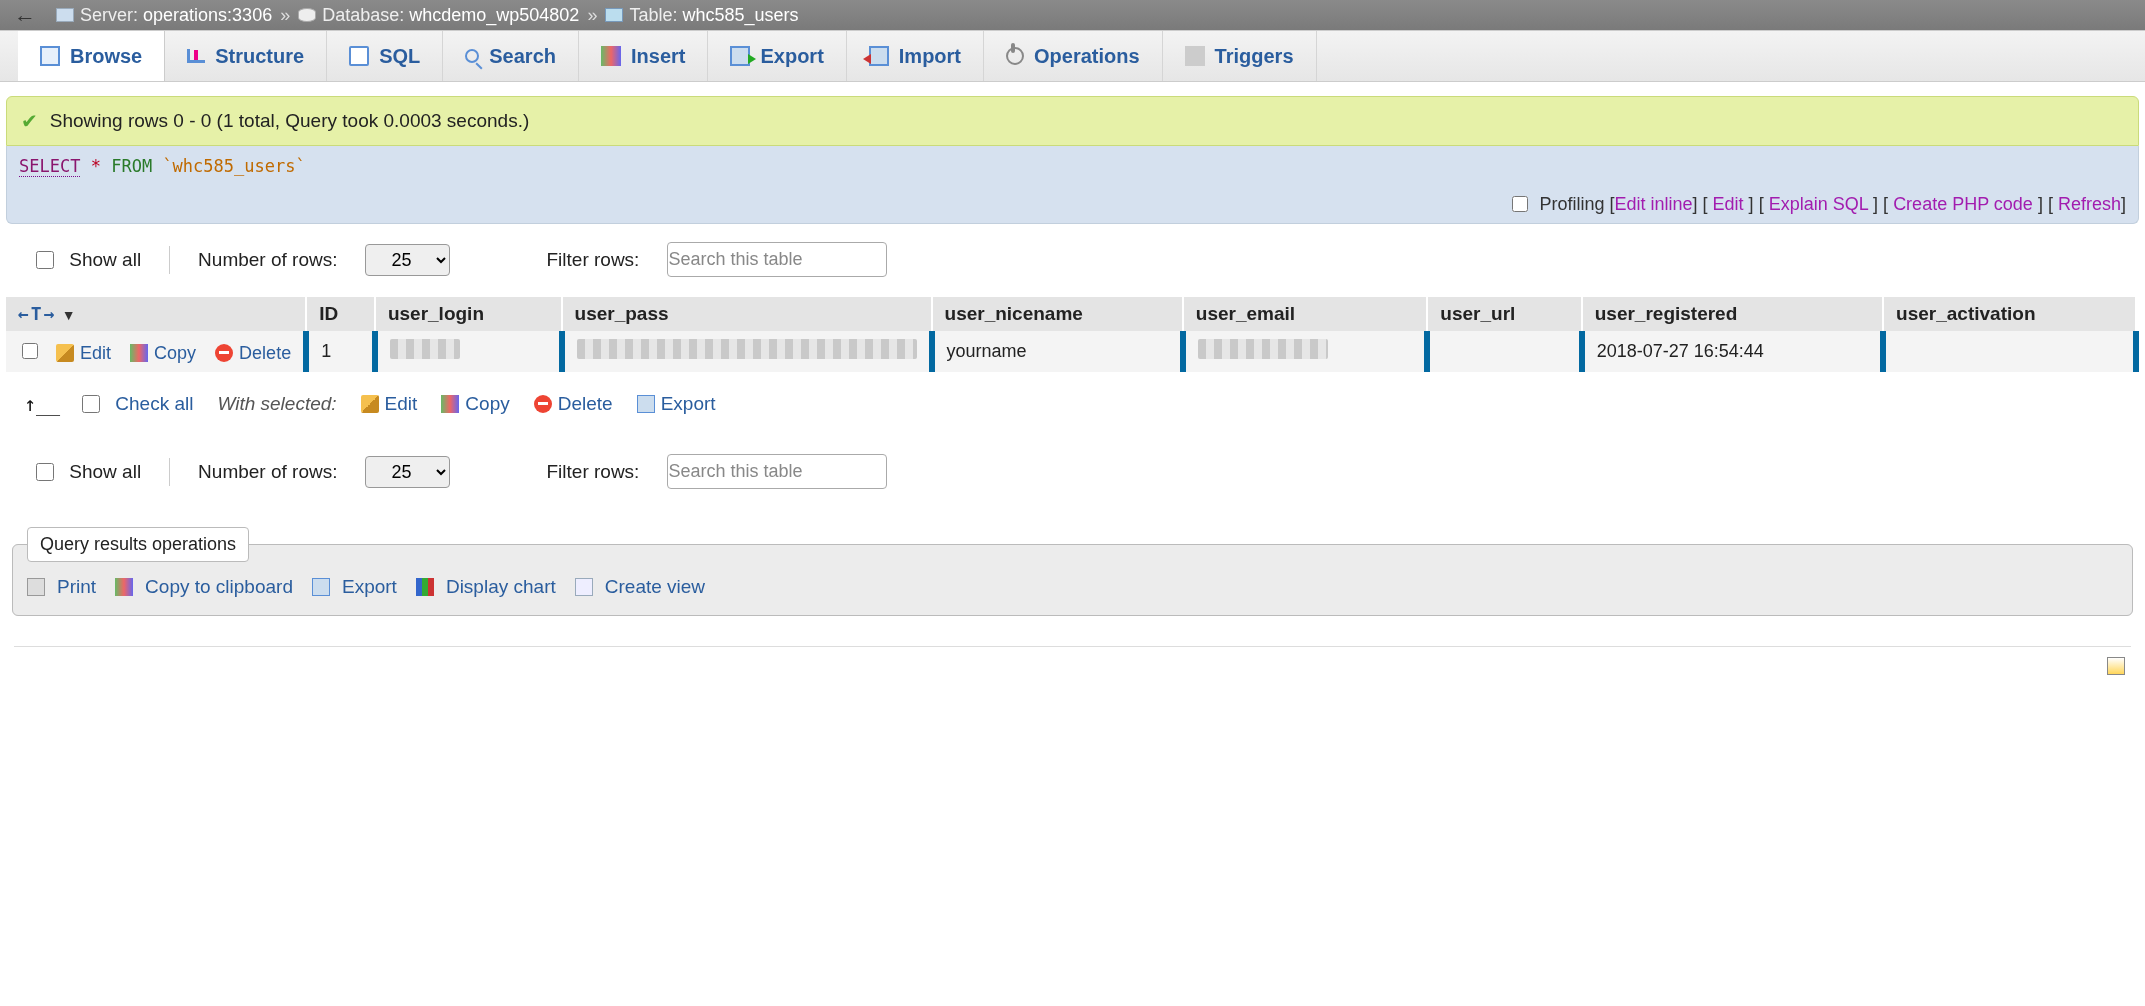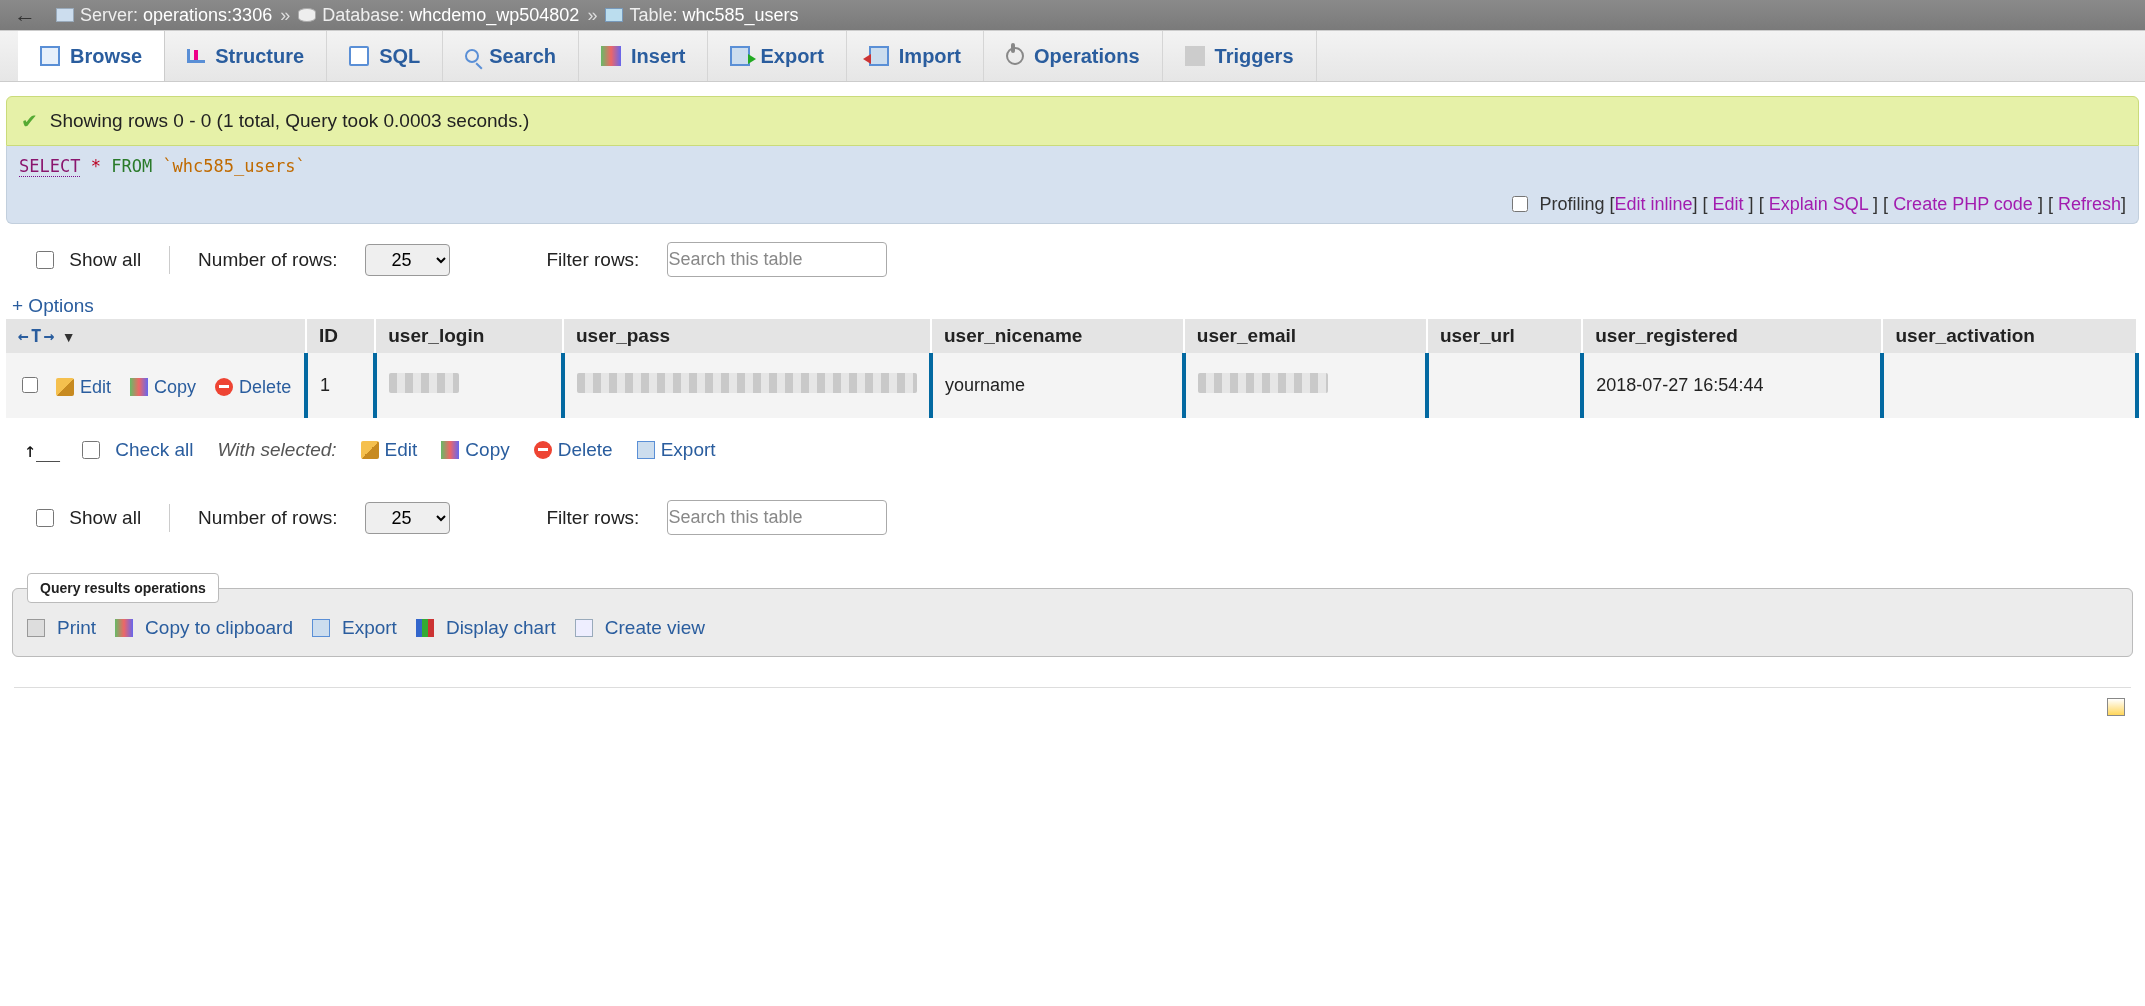--- a/index.html
+++ b/index.html
@@ -146,23 +146,23 @@
     text-align:left;
     padding:6px 12px;
     border-right:2px solid #fff;
     white-space:nowrap;
   }
   table.data th.actions-h { width:300px; }
   .sort-arrows { color:#2a5d9e; font-size:18px; letter-spacing:2px; font-family:monospace;}
   .sort-caret  { color:#333; font-size:14px; margin-left:auto; }
   table.data td {
     background:#f4f4f4;
-    padding:20px 12px;
+    padding:8px 12px;
     font-size:18px;
-    border-right:4px solid #0369a1;
+    border-right:6px solid #0369a1;
     white-space:nowrap;
   }
   table.data td.cb { width:26px; }
   table.data td.cb input, table.data th input { width:16px;height:16px;}
   .pix {
     display:inline-block; height:20px;
     background:
       repeating-linear-gradient(90deg,#c9c9c9 0 8px,#e6e6e6 8px 16px),
       repeating-linear-gradient(0deg,#c9c9c9 0 8px,#e6e6e6 8px 16px);
     border-radius:2px;
@@ -196,22 +196,22 @@
     border:1px solid #bbb;
     border-radius:6px;
     background:#ececec;
     padding:14px 14px;
   }
   fieldset.ops legend {
     background:#fff;
     border:1px solid #bbb;
     border-radius:4px;
     padding:6px 12px;
-    font-weight:700;
-    font-size:14px;
+    font-weight:400;
+    font-size:18px;
   }
   fieldset.ops .op-item{
     display:inline-flex;align-items:center;gap:6px;
     color:#2a5d9e; font-size:19px; margin-right:14px; cursor:pointer;
   }
 
   hr.thin { border:none;border-top:1px solid #ddd; margin:30px 8px 10px;}
   .footer-right{ text-align:right; padding-right:14px;}
   .page-chip{ display:inline-block;width:18px;height:18px;border:1px solid #888;background:linear-gradient(#fff,#ffd65a);}
 </style>
@@ -304,21 +304,20 @@
     <span class="divider"></span>
     <label>Number of rows:</label>
     <select>
       <option>25</option>
     </select>
     <span style="width:40px"></span>
     <label>Filter rows:</label>
     <input type="text" placeholder="Search this table" style="">
   </div>
 
-  <div class="options-link">+ Options</div>
 
   <table class="data">
     <thead>
       <tr>
         <th class="actions-h">
           <div class="sort-ind">
             <span class="sort-arrows">←T→</span>
             <span class="sort-caret">▼</span>
           </div>
         </th>

